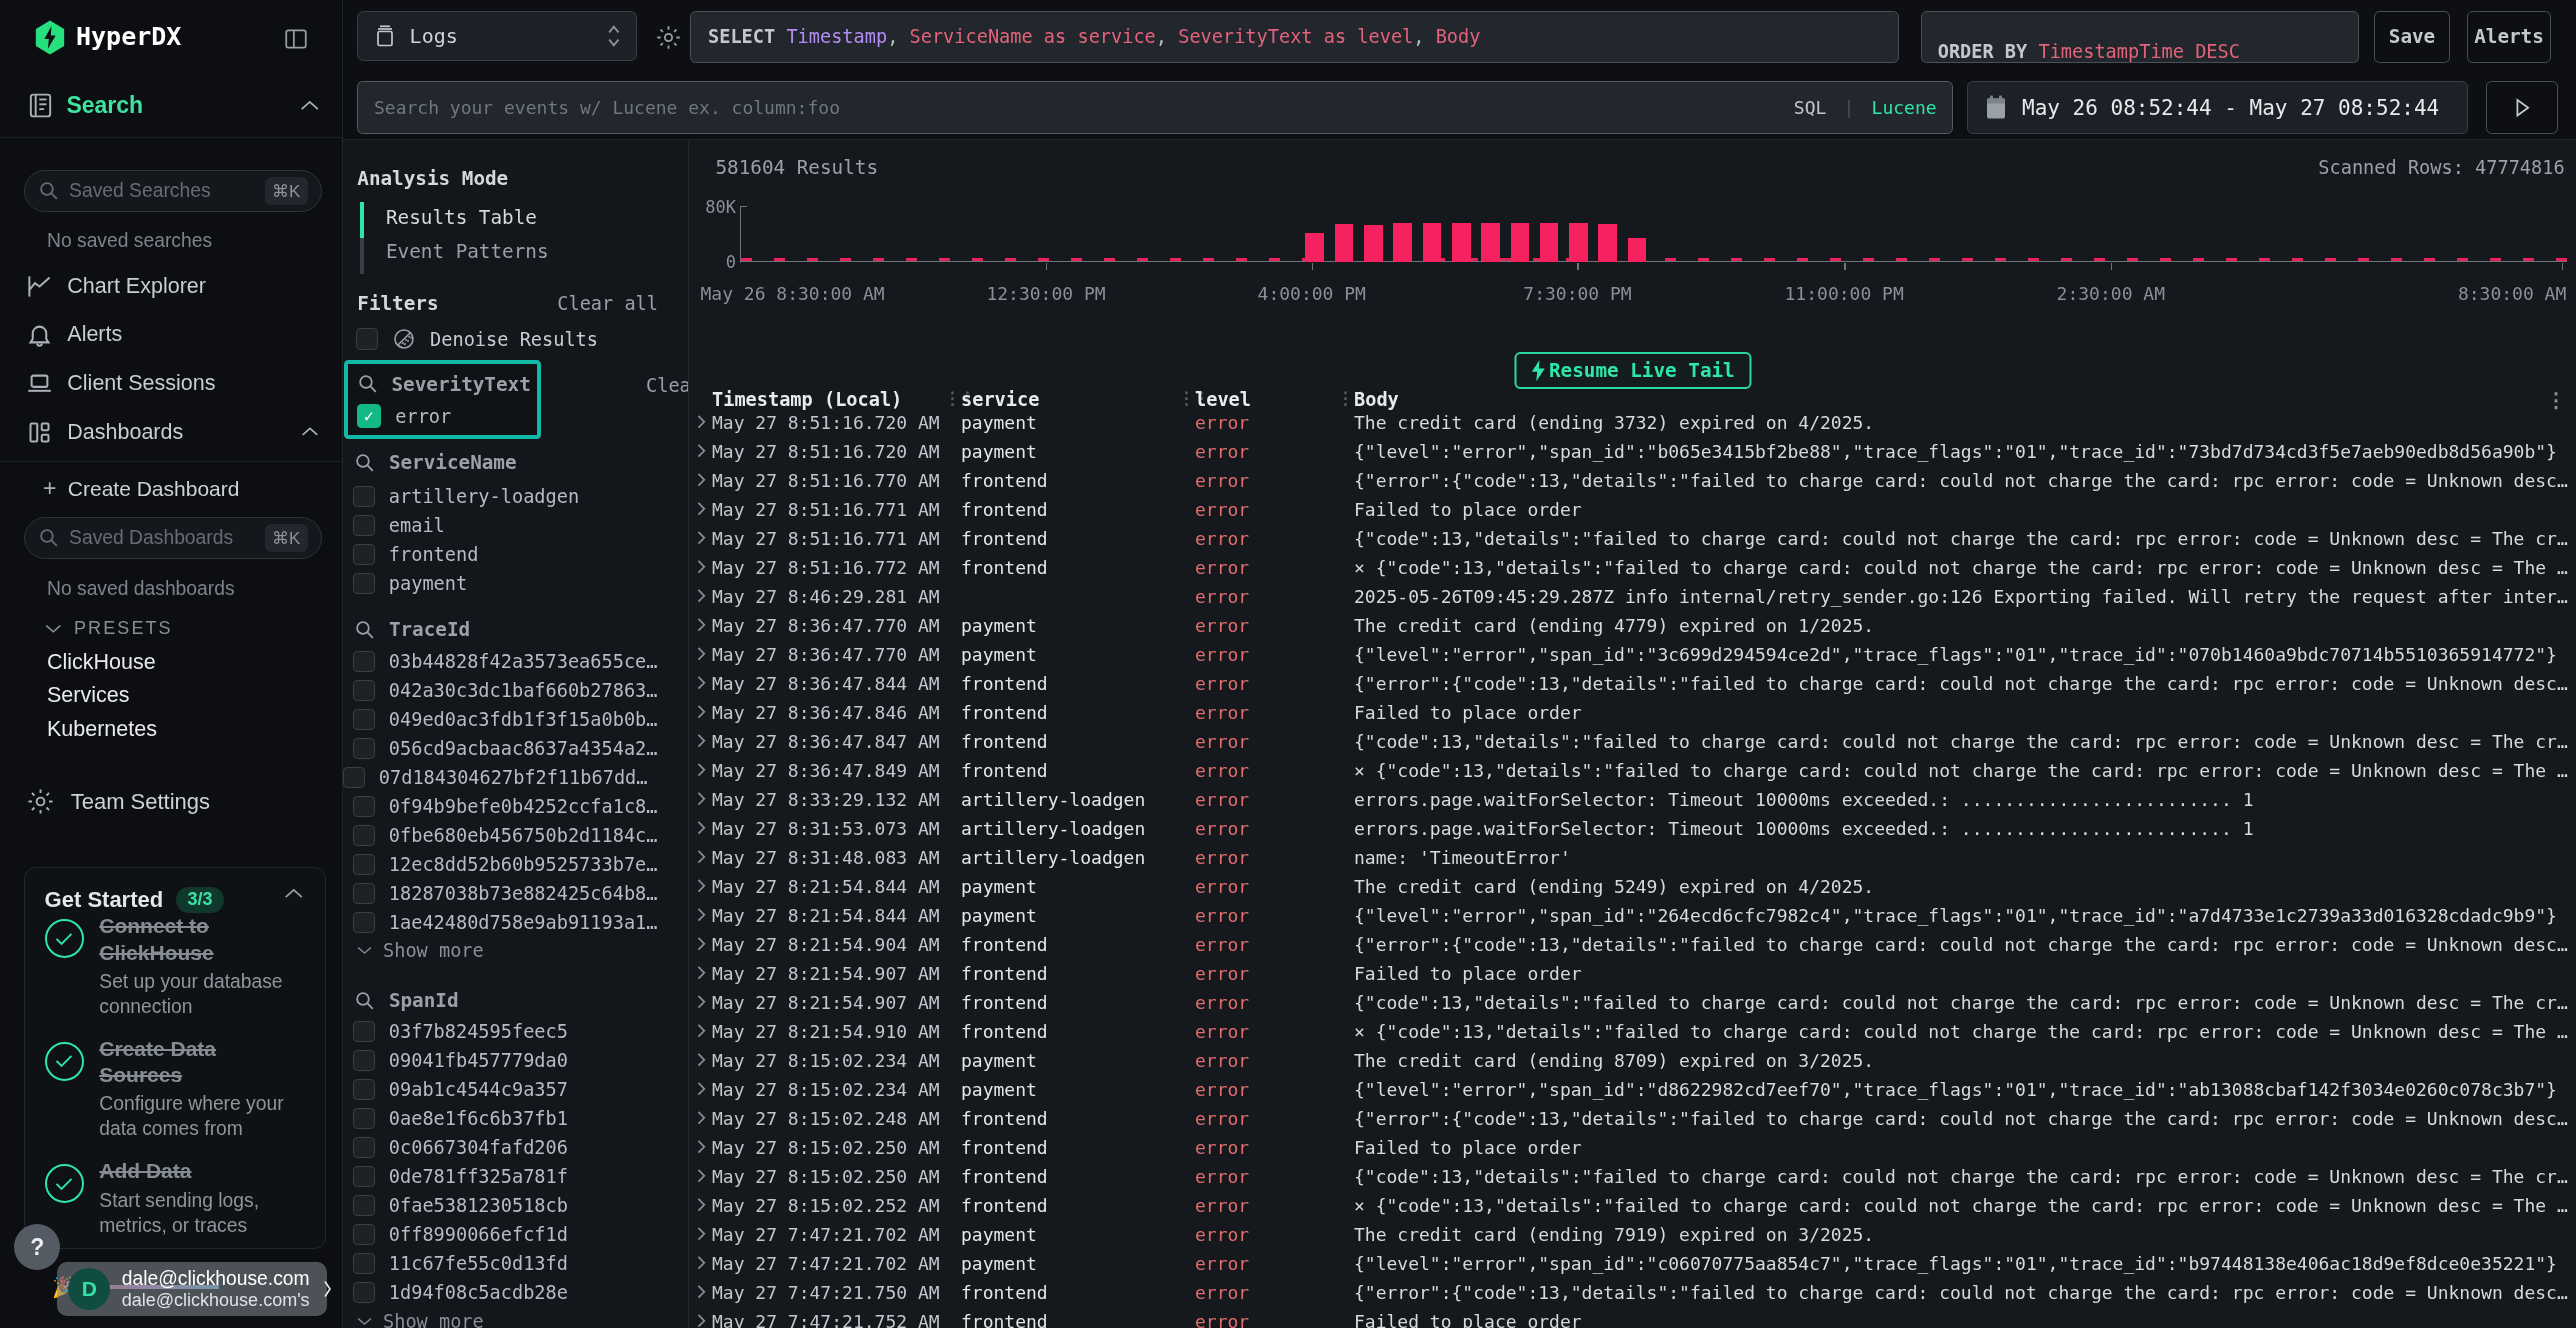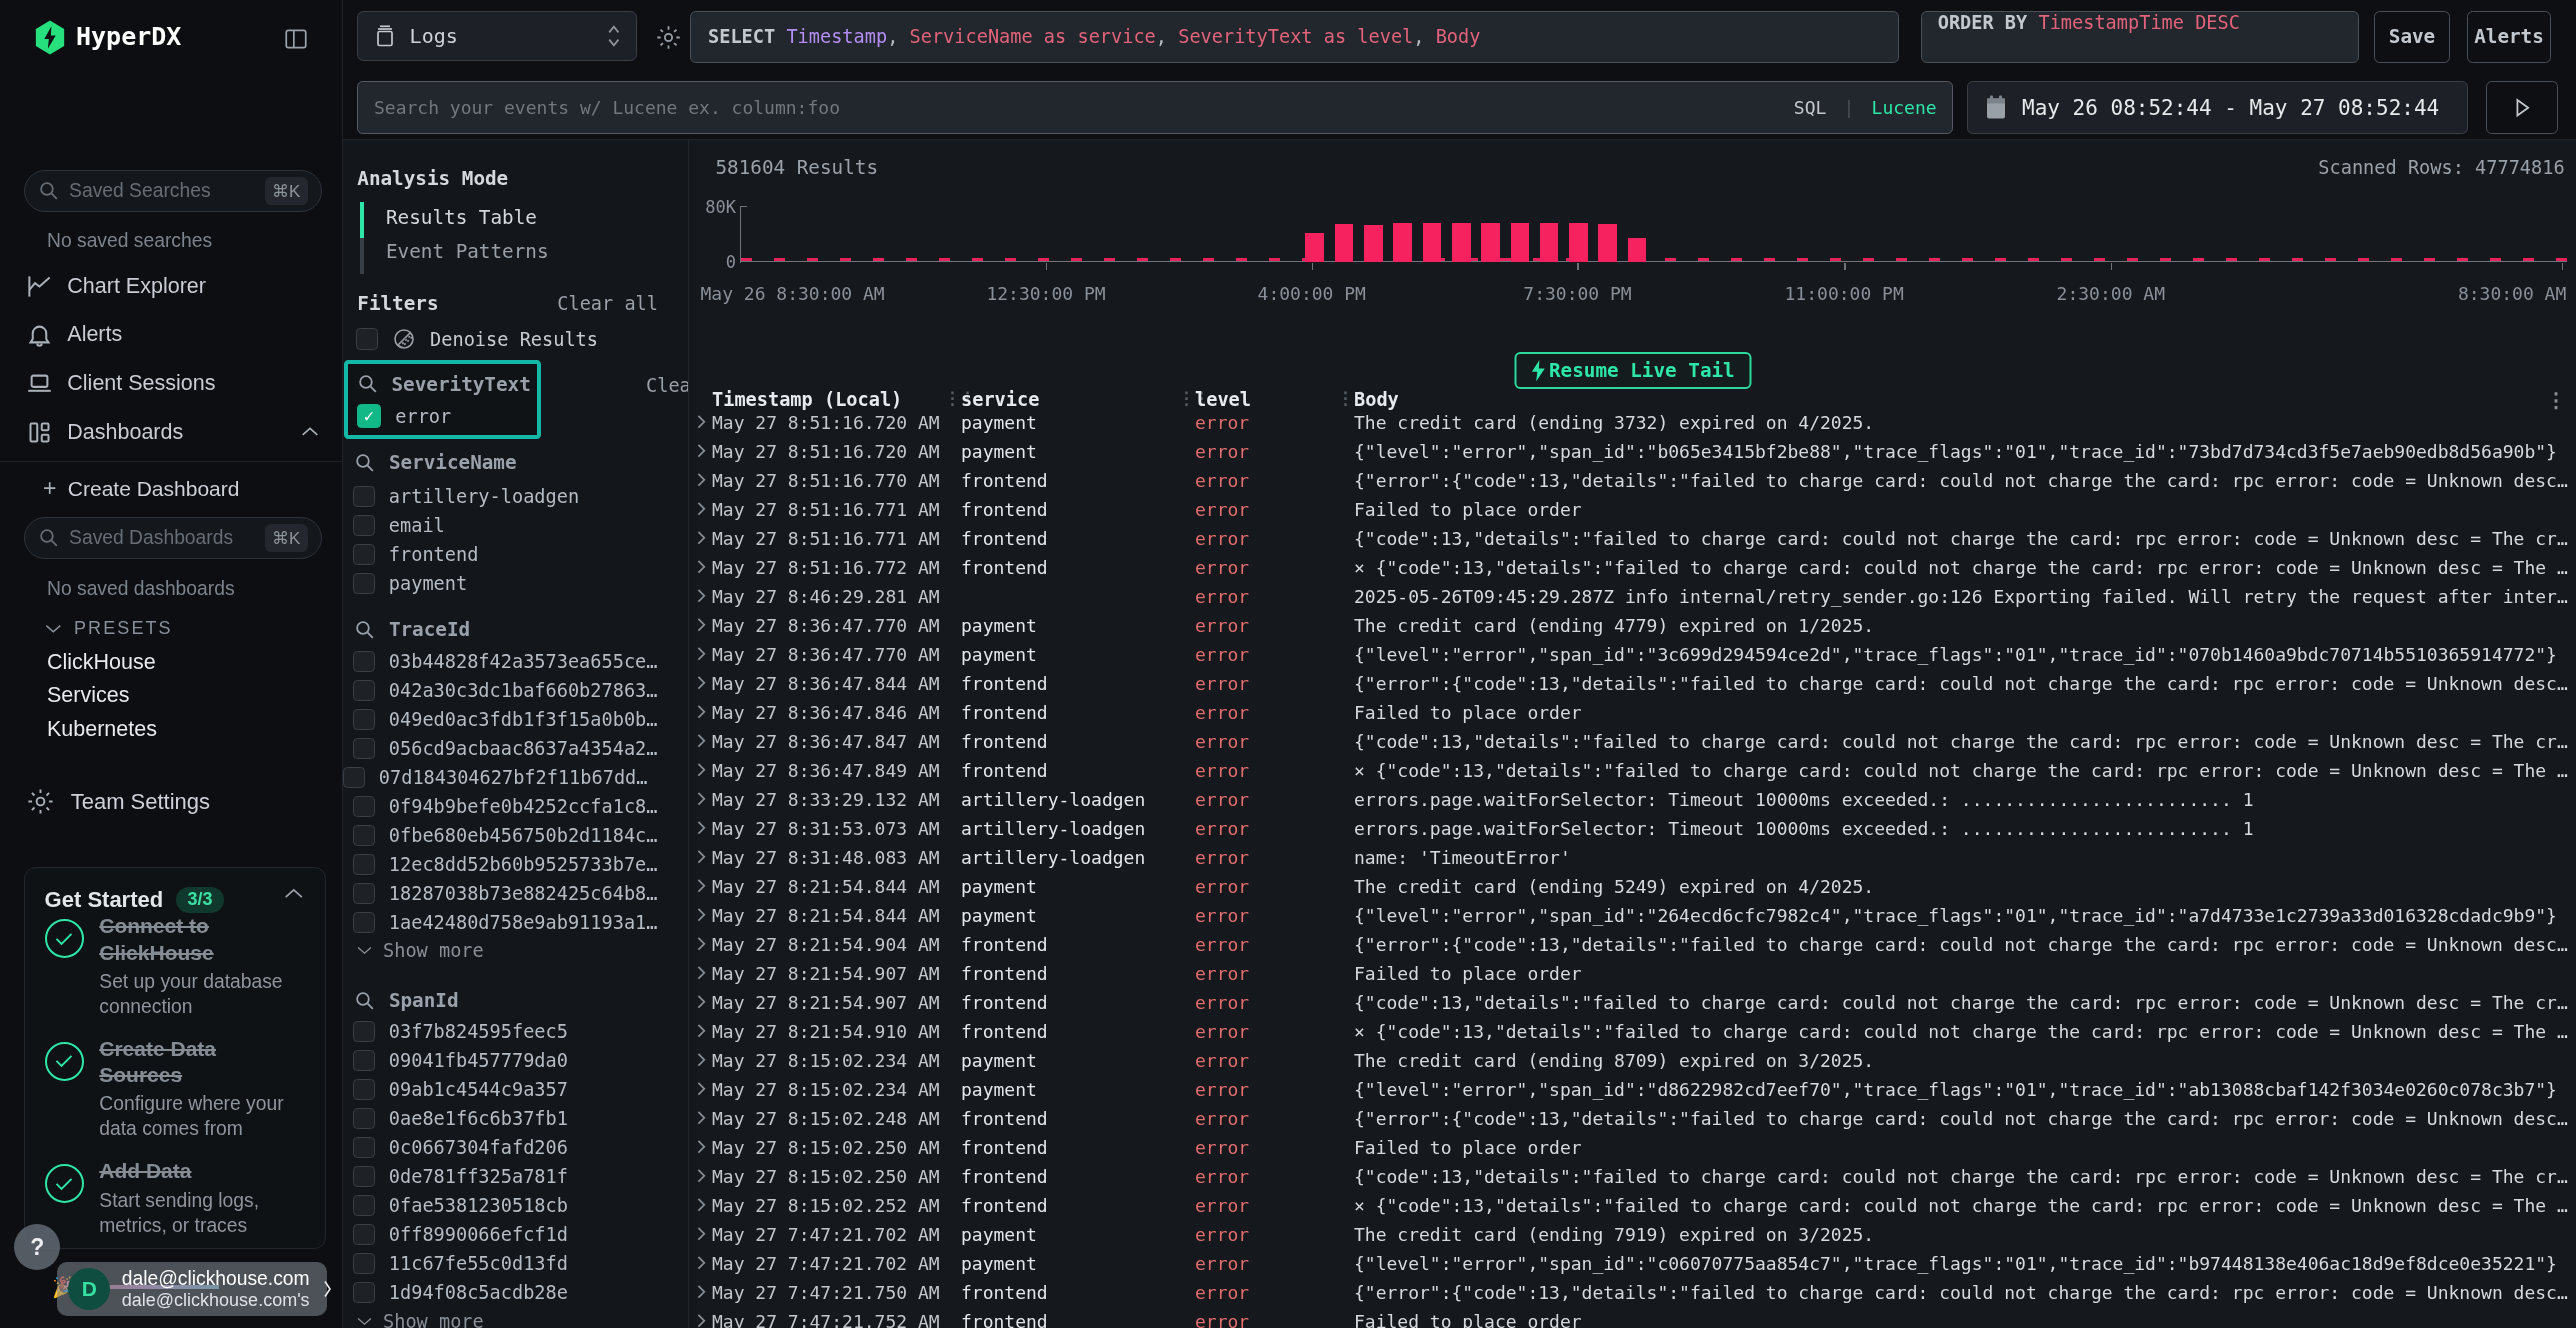--- a/index.html
+++ b/index.html
@@ -64,21 +64,21 @@
   
   .topbar{position:absolute;left:343px;top:0;width:2233px;height:74px;background:#0d0f12;z-index:4}
   .ctl{background:#1d2127;border:1.4px solid #3a3f46;border-radius:6.4px;color:#cfd3d9;display:flex;align-items:center}
   .logs-select{position:absolute;left:14.3px;top:11.4px;width:280px;height:50px;padding:0 14.3px;gap:13px;font-size:20px}
   .logs-select .updown{margin-left:auto;color:#8d939b}
   .gear-btn{position:absolute;left:312px;top:24px;color:#9aa0a8}
   .sql-input{position:absolute;left:347px;top:10.7px;width:1209px;height:52px;background:#22262d;
              border:1.4px solid #4a5058;border-radius:5.7px;display:flex;align-items:center;padding:0 17px;
              font-size:18.6px;white-space:nowrap;overflow:hidden}
   .order-input{position:absolute;left:1578px;top:10.7px;width:438px;height:52px;background:#22262d;
-               border:1.4px solid #4a5058;border-radius:5.7px;display:flex;align-items:flex-start;padding:0 15.7px;
+               border:1.4px solid #4a5058;border-radius:5.7px;display:flex;align-items:flex-end;padding:0 15.7px;
                font-size:18.6px;white-space:nowrap;overflow:hidden}
   .seg-kw{color:#c3c8ce;font-weight:bold}
   .seg-plain{color:#b9bec6}
   .seg-purple{color:#b48df2}
   .seg-pink{color:#e2637a}
   .topbtn{position:absolute;top:10.7px;height:52px;border:1.4px solid #4a5058;border-radius:5.7px;background:transparent;
           color:#c3c8ce;font-family:"DejaVu Sans Mono",monospace;font-size:19.3px;font-weight:bold;
           display:flex;align-items:center;justify-content:center}
   .save-btn{left:2031px;width:76px}
   .alerts-btn{left:2124px;width:84px}
@@ -165,20 +165,37 @@
       </span>
       <span class="logo-text">HyperDX</span>
       <span class="collapse-btn">
         <svg width="26" height="26" viewBox="0 0 24 24" fill="none" stroke="#9aa0a8" stroke-width="1.6">
             <rect x="3" y="4" width="18" height="16" rx="2"></rect>
             <line x1="10" y1="4" x2="10" y2="20"></line>
           </svg>
       </span>
     </div>
 
+    <div class="sec-head" style="top:74px;height:64px">
+      <span class="icon" style="margin-left:26px">
+        <svg width="29" height="29" viewBox="0 0 24 24" fill="none" stroke="#aab0b8" stroke-width="1.6">
+            <rect x="4" y="3" width="16" height="18" rx="2"></rect>
+            <line x1="8" y1="3" x2="8" y2="21"></line>
+            <line x1="11" y1="7" x2="17" y2="7"></line>
+            <line x1="11" y1="11" x2="17" y2="11"></line>
+            <line x1="11" y1="15" x2="15" y2="15"></line>
+          </svg>
+      </span>
+      <span class="lbl">Search</span>
+      <span class="chev" style="position:absolute;right:23px">
+        <svg width="21.5" height="13" viewBox="0 0 24 14" fill="none" stroke="#aab0b8" stroke-width="2">
+            <polyline points="3,11 12,3 21,11"></polyline>
+          </svg>
+      </span>
+    </div>
 
     <div class="pill" style="top:170px">
       <span class="icon">
         <svg width="21.5" height="21.5" viewBox="0 0 24 24" fill="none" stroke="#676d75" stroke-width="2">
             <circle cx="10" cy="10" r="6.5"></circle>
             <line x1="15" y1="15" x2="21" y2="21"></line>
           </svg>
       </span>
       <input placeholder="Saved Searches" style="">
       <span class="kbd">⌘K</span>

